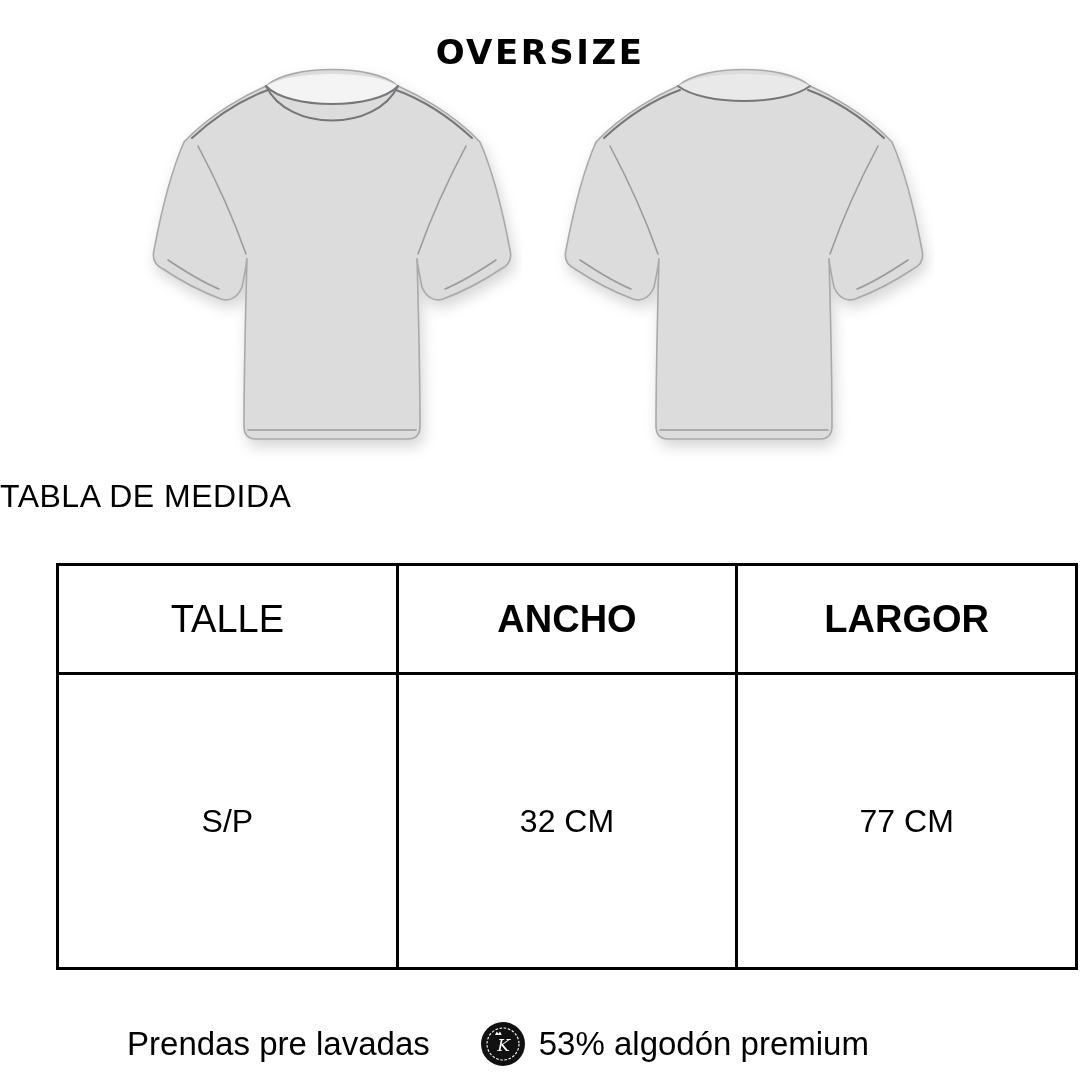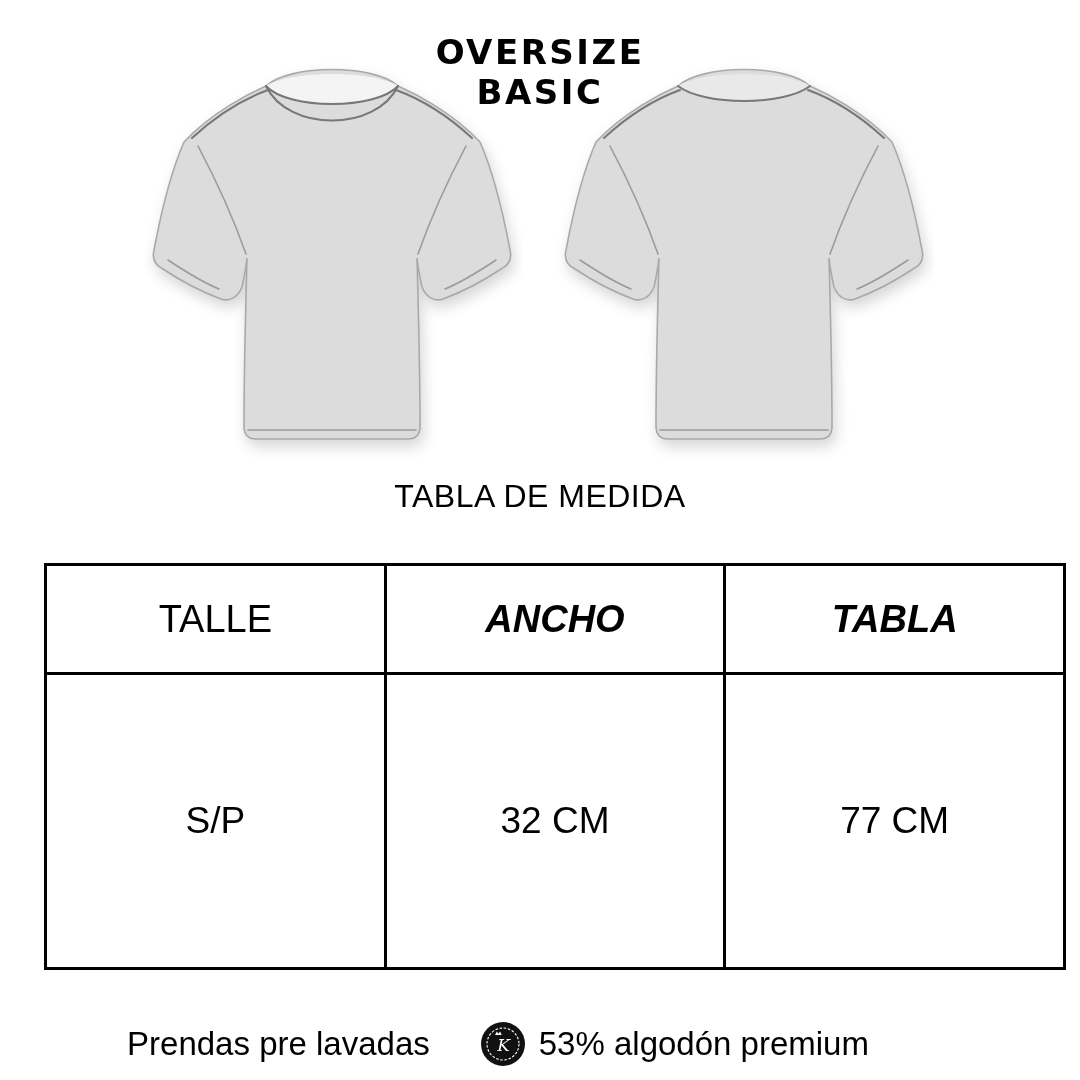--- a/index.html
+++ b/index.html
@@ -24,55 +24,54 @@
   .shirt svg{display:block;width:100%;height:100%;}
   .tee-body{fill:#dcdcdd;stroke:#a9a9ab;stroke-width:1.6;}
   .tee-shadow{filter:drop-shadow(3px 7px 7px rgba(0,0,0,0.16));}
   .seam{fill:none;stroke:#77777a;stroke-width:2;stroke-linecap:round;}
   .seam-light{fill:none;stroke:#9b9b9e;stroke-width:1.6;stroke-linecap:round;}
   .collar-inside{fill:#f4f4f5;stroke:none;}
   .collar-inside-back{fill:#e9e9ea;stroke:none;}
 
   
   .section-label{
-    position:absolute;top:478px;left:0;width:1080px;text-align:center;
+    position:absolute;top:478px;left:0;width:1080px;
     font-size:32px;font-weight:400;letter-spacing:0.5px;
   }
 
   
   table.size-table{
-    position:absolute;left:44px;top:563px;width:1022px;height:407px;
+    position:absolute;left:56px;top:563px;width:1022px;height:407px;
     border-collapse:collapse;table-layout:fixed;
   }
   table.size-table th,table.size-table td{
     border:3px solid #000;text-align:center;vertical-align:middle;
     width:33.33%;padding:0;
   }
   table.size-table th{height:106px;font-size:38px;font-weight:400;}
-  table.size-table th.bold{font-weight:700;font-style:italic;}
-  table.size-table td{height:99px;font-size:37px;font-weight:400;}
+  table.size-table th.bold{font-weight:700;}
+  table.size-table td{height:99px;font-size:32px;font-weight:400;}
 
   
   .footer{
     position:absolute;top:1014px;left:0;width:996px;height:60px;
     display:flex;align-items:center;justify-content:center;
     font-size:33px;
   }
   .footer .left-note{margin-right:50px;}
   .logo-group{display:flex;align-items:center;}
   .logo-badge{width:46px;height:46px;display:block;margin-right:13px;}
 </style>
 </head>
 <body>
 
 <div class="page">
 
   <header class="title">
     <div>OVERSIZE</div>
-    <div>BASIC</div>
   </header>
 
   <div class="shirt shirt-front">
     <svg viewBox="0 0 380 420">
       <g class="tee-shadow">
         <path class="tee-body" d="
           M 124 40
           C 148 18 232 18 256 40
           C 272 47 310 66 338 96
           C 352 128 362 172 368 204
@@ -154,21 +153,21 @@
     </svg>
   </div>
 
   <div class="section-label">TABLA DE MEDIDA</div>
 
   <table class="size-table">
     <thead>
       <tr>
         <th>TALLE</th>
         <th class="bold">ANCHO</th>
-        <th class="bold">TABLA</th>
+        <th class="bold">LARGOR</th>
       </tr>
     </thead>
     <tbody>
       <tr>
         <td>S/P</td>
         <td>32 CM</td>
         <td>77 CM</td>
       </tr>
     </tbody>
   </table>

